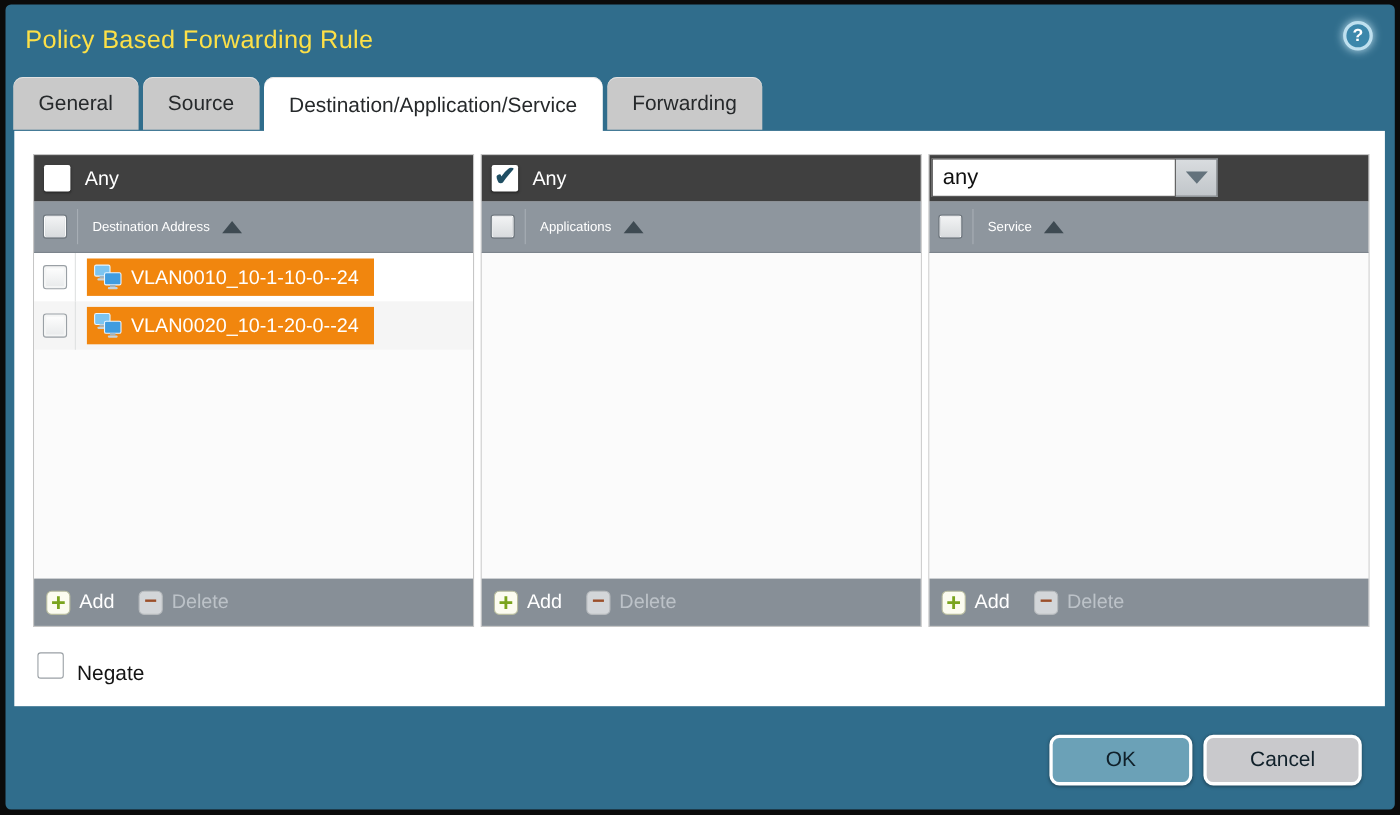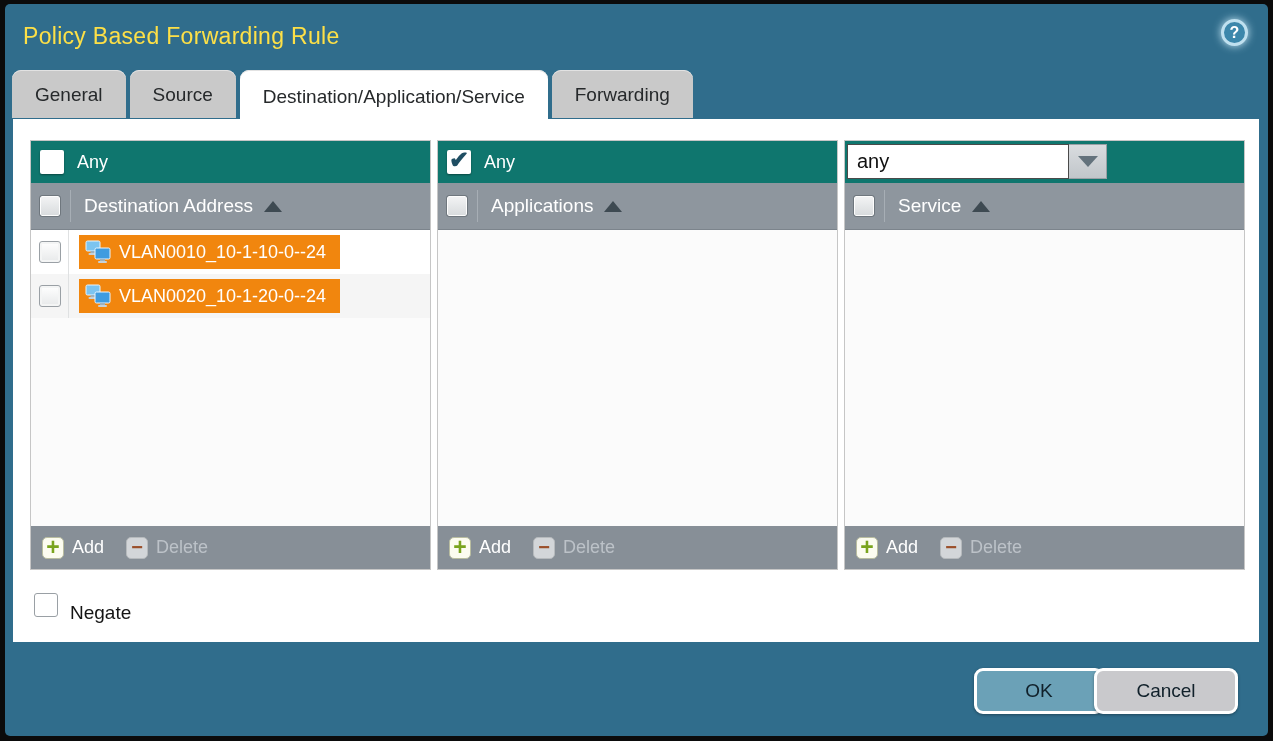--- a/index.html
+++ b/index.html
@@ -26,42 +26,42 @@
          white-space:nowrap; cursor:pointer; }
   .tab.active { background:#ffffff; height:51px; line-height:54px; }
 
   
   .content { position:relative; z-index:1; margin:0 9px 0 8px; height:523px;
              background:#ffffff; padding:21px 13px 0 17px; }
   .panels { display:flex; gap:6px; }
   .panel { width:401px; height:430px; display:flex; flex-direction:column;
            border:1px solid #c6c6c6; background:#fbfbfb; }
 
-  .panel-top { flex:0 0 42px; background:#0f766e; display:flex; align-items:center;
+  .panel-top { flex:0 0 42px; background:#404040; display:flex; align-items:center;
                padding-left:9px; position:relative; }
   .any-label { color:#fff; font-size:18px; margin-left:13px; }
 
   
   .cb { display:inline-block; cursor:pointer; }
   .cb-any { width:24px; height:24px; background:#fff; border-radius:2px;
             position:relative; box-shadow:0 1px 2px rgba(0,0,0,.4); }
   .cb-any.checked::after { content:"✔"; position:absolute; left:2px; top:-4px;
             color:#1f4e63; font-size:24px; font-weight:bold; }
   .cb-header { width:20px; height:20px; background:linear-gradient(#f2f3f4,#d9dcde);
             border:1px solid #fdfdfd; outline:1px solid #6f777e; border-radius:2px; }
   .cb-row { width:22px; height:22px; background:linear-gradient(#ffffff,#e7e9ea);
             border:1px solid #9aa0a5; border-radius:3px;
             box-shadow:inset 0 0 0 2px #f4f5f5; }
   .cb-negate { width:24px; height:24px; background:#fff; border:1px solid #9aa0a5;
             border-radius:3px; }
 
   .col-header { flex:0 0 47px; background:#8e969e; display:flex; align-items:center;
                 padding-left:9px; border-bottom:1px solid #7c848c; }
   .colsep { width:1px; height:32px; background:#a7aeb5; margin-left:10px; }
-  .col-label { color:#fff; font-size:19px; margin-left:13px; }
+  .col-label { color:#fff; font-size:12px; margin-left:13px; }
   .sort-asc { width:0; height:0; border-left:9px solid transparent;
               border-right:9px solid transparent; border-bottom:11px solid #3e4a52;
               margin-left:11px; }
 
   .list { flex:1 1 auto; background:#fbfbfb; overflow:hidden; }
   .row { height:44px; display:flex; align-items:center; background:#fff; }
   .row.alt { background:#f5f5f5; }
   .rowcb-cell { width:38px; align-self:stretch; display:flex; align-items:center;
                 justify-content:center; border-right:1px solid #dfe1e2; }
   .chip { margin-left:10px; height:34px; background:#f1860e; color:#fff;
@@ -94,21 +94,21 @@
   .negate-row { margin-top:15px; display:flex; align-items:center; gap:12px;
                 padding-left:4px; }
   .negate-label { font-size:19px; color:#141414;margin-top:17px; }
 
   
   .footer { position:relative; height:94px; }
   .btn { position:absolute; top:26px; height:46px; border-radius:9px;
          border:3px solid #fff; font-size:19px; color:#10202a;
          font-family:"Liberation Sans", sans-serif; cursor:pointer;
          box-shadow:0 1px 3px rgba(0,0,0,.35); }
-  .btn.ok { right:164px; width:130px; background:#6ba1b7; }
+  .btn.ok { right:184px; width:130px; background:#6ba1b7; }
   .btn.cancel { right:30px; width:144px; background:#c9c9cc; }
 </style>
 </head>
 <body>
 
 <div class="dialog">
 
   <div class="titlebar">
     <div class="title">Policy Based Forwarding Rule</div>
     <div class="help">?</div>

